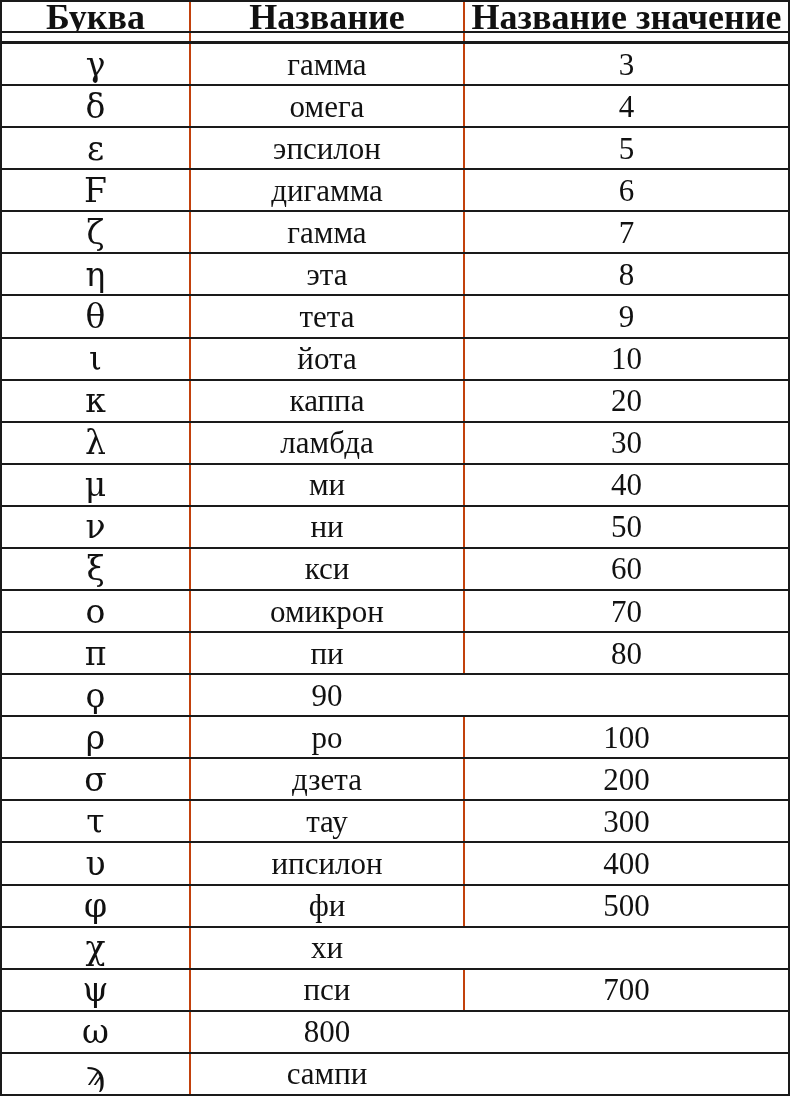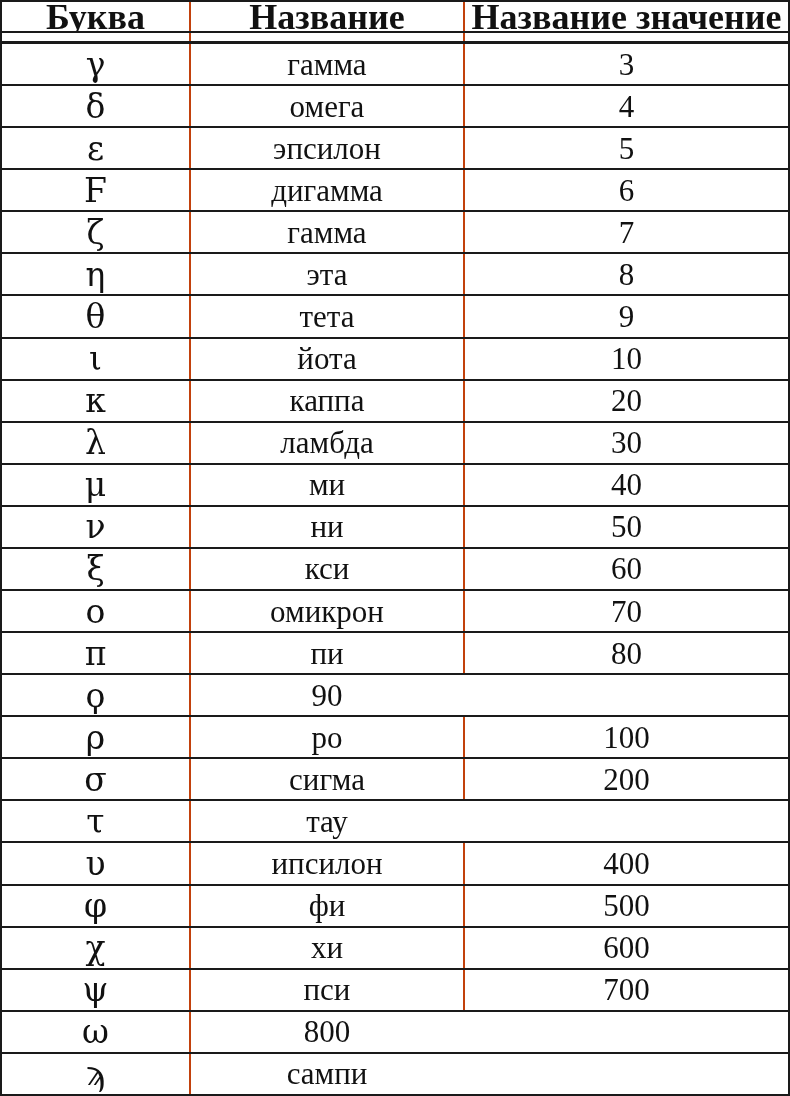--- a/index.html
+++ b/index.html
@@ -148,41 +148,41 @@
       <div class="cell letter-cell">ϙ</div>
       <div class="cell value-cell">90</div>
     </div>
     <div class="row data-row">
       <div class="cell letter-cell">ρ</div>
       <div class="cell name-cell">ро</div>
       <div class="cell value-cell">100</div>
     </div>
     <div class="row data-row">
       <div class="cell letter-cell">σ</div>
-      <div class="cell name-cell">сигма</div>
+      <div class="cell name-cell">дзета</div>
       <div class="cell value-cell">200</div>
     </div>
     <div class="row data-row">
       <div class="cell letter-cell">τ</div>
       <div class="cell name-cell">тау</div>
+      <div class="cell value-cell">300</div>
     </div>
     <div class="row data-row">
       <div class="cell letter-cell">υ</div>
       <div class="cell name-cell">ипсилон</div>
       <div class="cell value-cell">400</div>
     </div>
     <div class="row data-row">
       <div class="cell letter-cell">φ</div>
       <div class="cell name-cell">фи</div>
       <div class="cell value-cell">500</div>
     </div>
     <div class="row data-row">
       <div class="cell letter-cell">χ</div>
       <div class="cell name-cell">хи</div>
-      <div class="cell value-cell">600</div>
     </div>
     <div class="row data-row">
       <div class="cell letter-cell">ψ</div>
       <div class="cell name-cell">пси</div>
       <div class="cell value-cell">700</div>
     </div>
     <div class="row data-row">
       <div class="cell letter-cell">ω</div>
       <div class="cell value-cell">800</div>
     </div>

